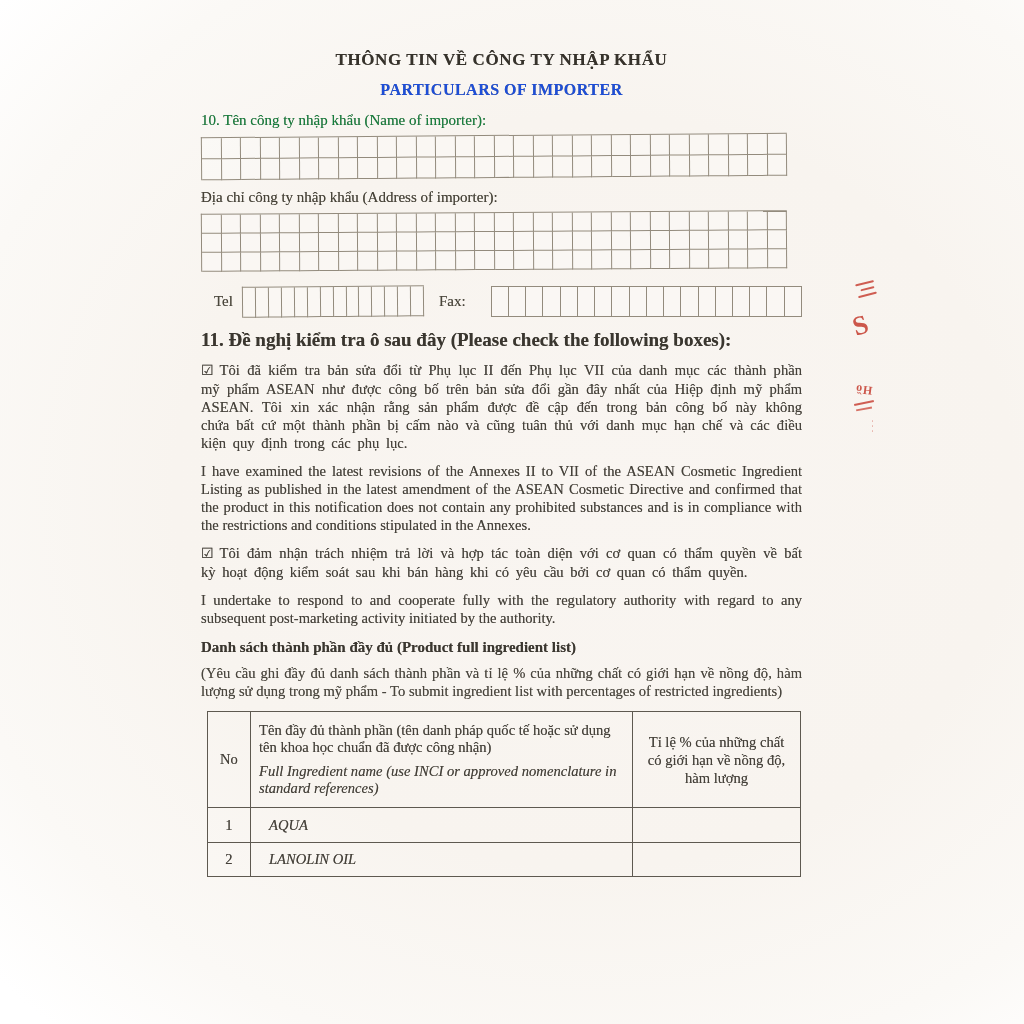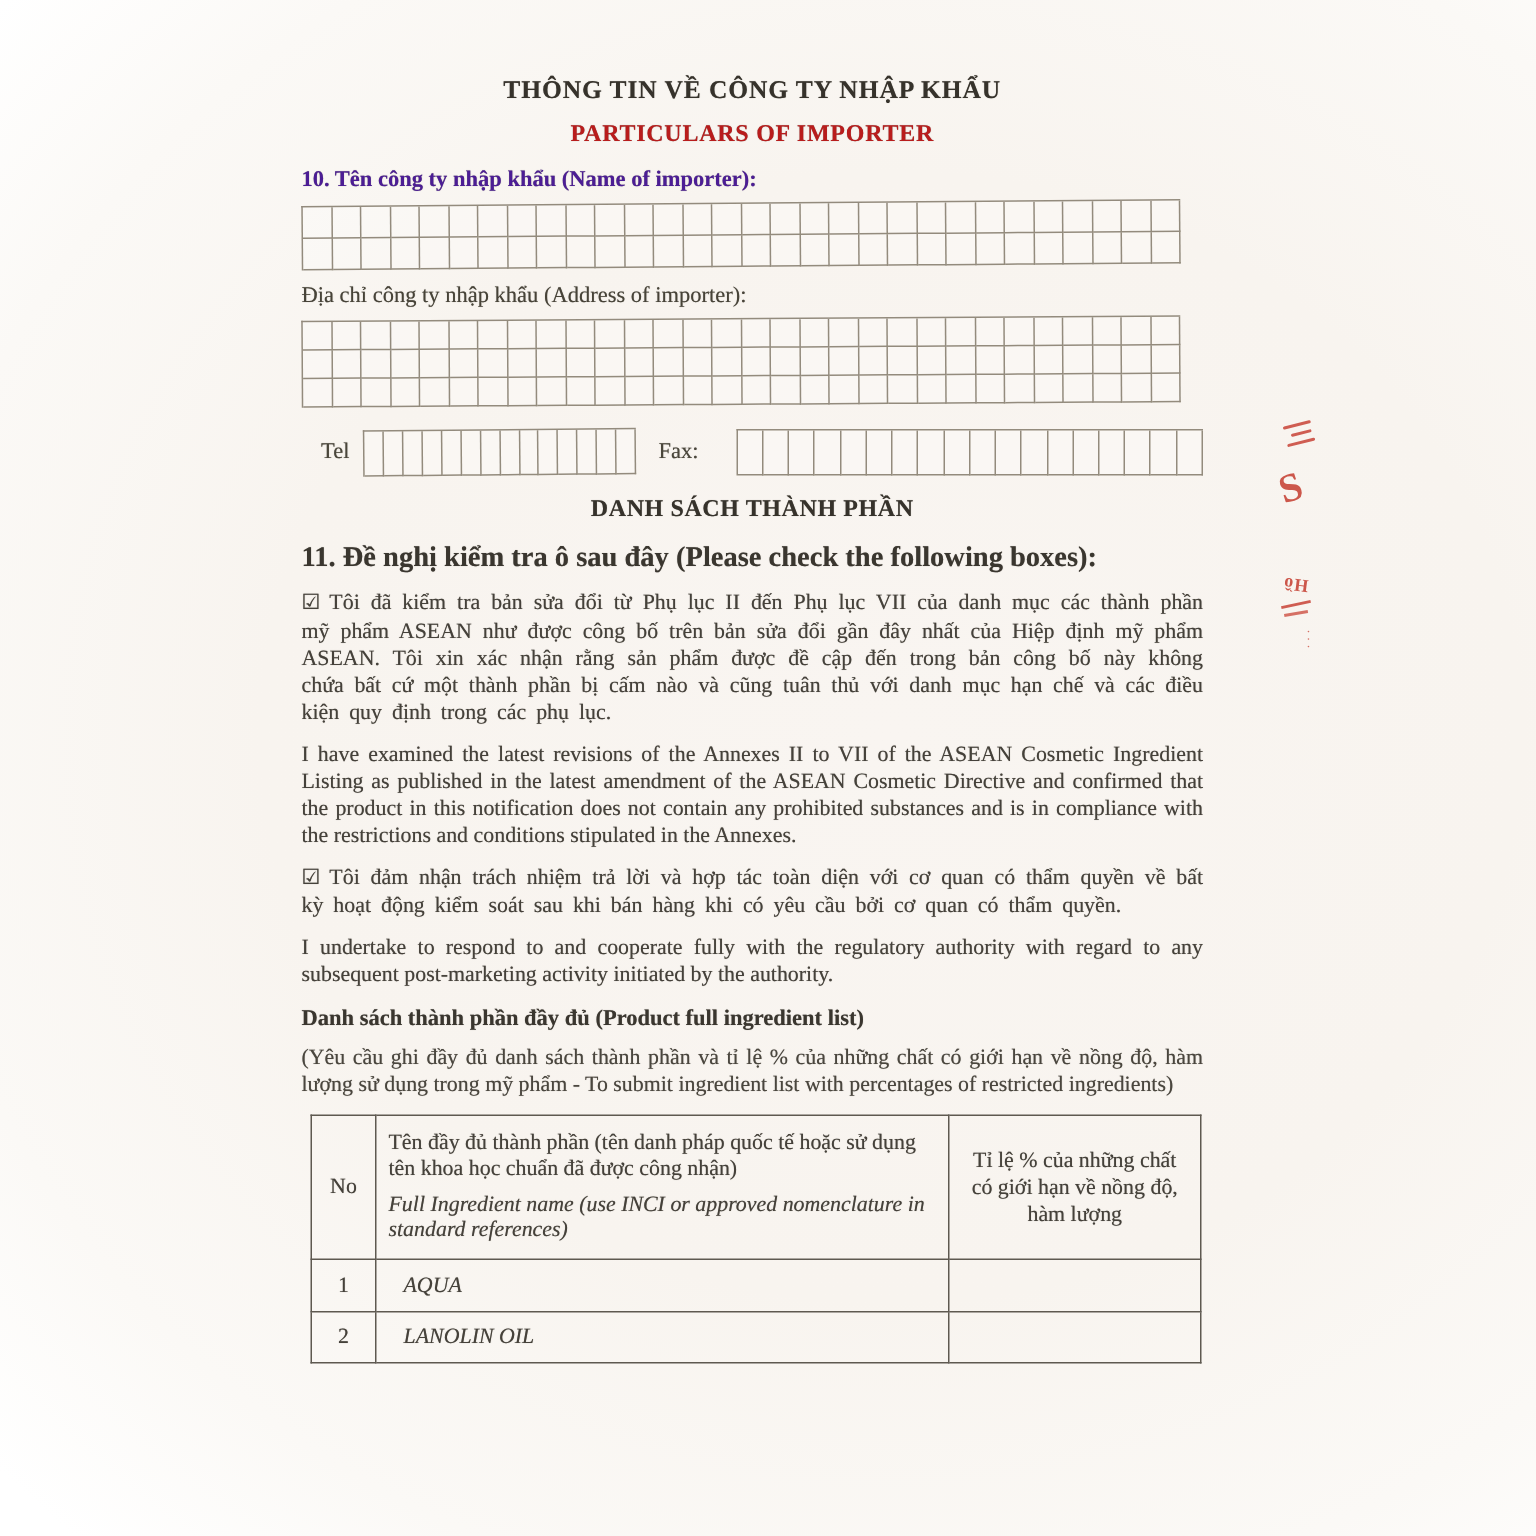--- a/index.html
+++ b/index.html
@@ -15,22 +15,22 @@
     position:absolute; inset:0;
     background:radial-gradient(ellipse at 58% 48%, #f9f5f1 0%, #f8f4ef 50%, #fbf9f6 78%, #ffffff 96%);
     pointer-events:none;
   }
   .content {
     position:absolute; left:201px; top:50px; width:601px;
     text-shadow:0 0 0.5px rgba(64,60,52,0.6);
   }
   .t-center { text-align:center; }
   .doc-title-vi { font-size:17px; font-weight:bold; letter-spacing:0.6px; color:#36322b; }
-  .doc-title-en { font-size:16px; font-weight:bold; letter-spacing:0.5px; margin-top:11px; color:#b91c1c; }
-  .field-label-bold { font-size:15px; font-weight:bold; margin-top:13px; color:#4c1d95; }
+  .doc-title-en { font-size:16px; font-weight:bold; letter-spacing:0.5px; margin-top:11px; color:#1d4ed8; }
+  .field-label-bold { font-size:15px; font-weight:normal; margin-top:13px; color:#15803d; }
   .field-label { font-size:15px; margin-top:11px; color:#474338; }
   
   .chargrid { border-top:1px solid #938b7d; border-left:1px solid #938b7d; background:rgba(255,255,255,0.25); }
   .cg-row { display:flex; }
   .cg-cell { flex:1; border-right:1px solid #938b7d; border-bottom:1px solid #938b7d; }
   .grid-name { margin-top:6px; width:586px; transform:rotate(-0.45deg); }
   .grid-name .cg-row { height:21px; }
   .grid-address { margin-top:6px; width:586px; transform:rotate(-0.35deg); }
   .grid-address .cg-row { height:19px; }
   .telfax-row { display:flex; align-items:center; margin-top:16px; padding-left:13px; font-size:15px; color:#4a463b; }
@@ -290,21 +290,20 @@
           <div class="cg-cell"></div>
           <div class="cg-cell"></div>
           <div class="cg-cell"></div>
           <div class="cg-cell"></div>
           <div class="cg-cell"></div>
           <div class="cg-cell"></div>
         </div>
       </div>
   </div>
 
-  <div class="section-title t-center">DANH SÁCH THÀNH PHẦN</div>
 
   <div class="item11">11. Đề nghị kiểm tra ô sau đây (Please check the following boxes):</div>
 
   <p class="para para-vi"><span class="chk">☑</span><span>Tôi đã kiểm tra bản sửa đổi từ Phụ lục II đến Phụ lục VII của danh mục các thành phần mỹ phẩm ASEAN như được công bố trên bản sửa đổi gần đây nhất của Hiệp định mỹ phẩm ASEAN. Tôi xin xác nhận rằng sản phẩm được đề cập đến trong bản công bố này không chứa bất cứ một thành phần bị cấm nào và cũng tuân thủ với danh mục hạn chế và các điều kiện quy định trong các phụ lục.</span></p>
 
   <p class="para">I have examined the latest revisions of the Annexes II to VII of the ASEAN Cosmetic Ingredient Listing as published in the latest amendment of the ASEAN Cosmetic Directive and confirmed that the product in this notification does not contain any prohibited substances and is in compliance with the restrictions and conditions stipulated in the Annexes.</p>
 
   <p class="para para-vi"><span class="chk">☑</span><span>Tôi đảm nhận trách nhiệm trả lời và hợp tác toàn diện với cơ quan có thẩm quyền về bất kỳ hoạt động kiểm soát sau khi bán hàng khi có yêu cầu bởi cơ quan có thẩm quyền.</span></p>
 
   <p class="para">I undertake to respond to and cooperate fully with the regulatory authority with regard to any subsequent post-marketing activity initiated by the authority.</p>

